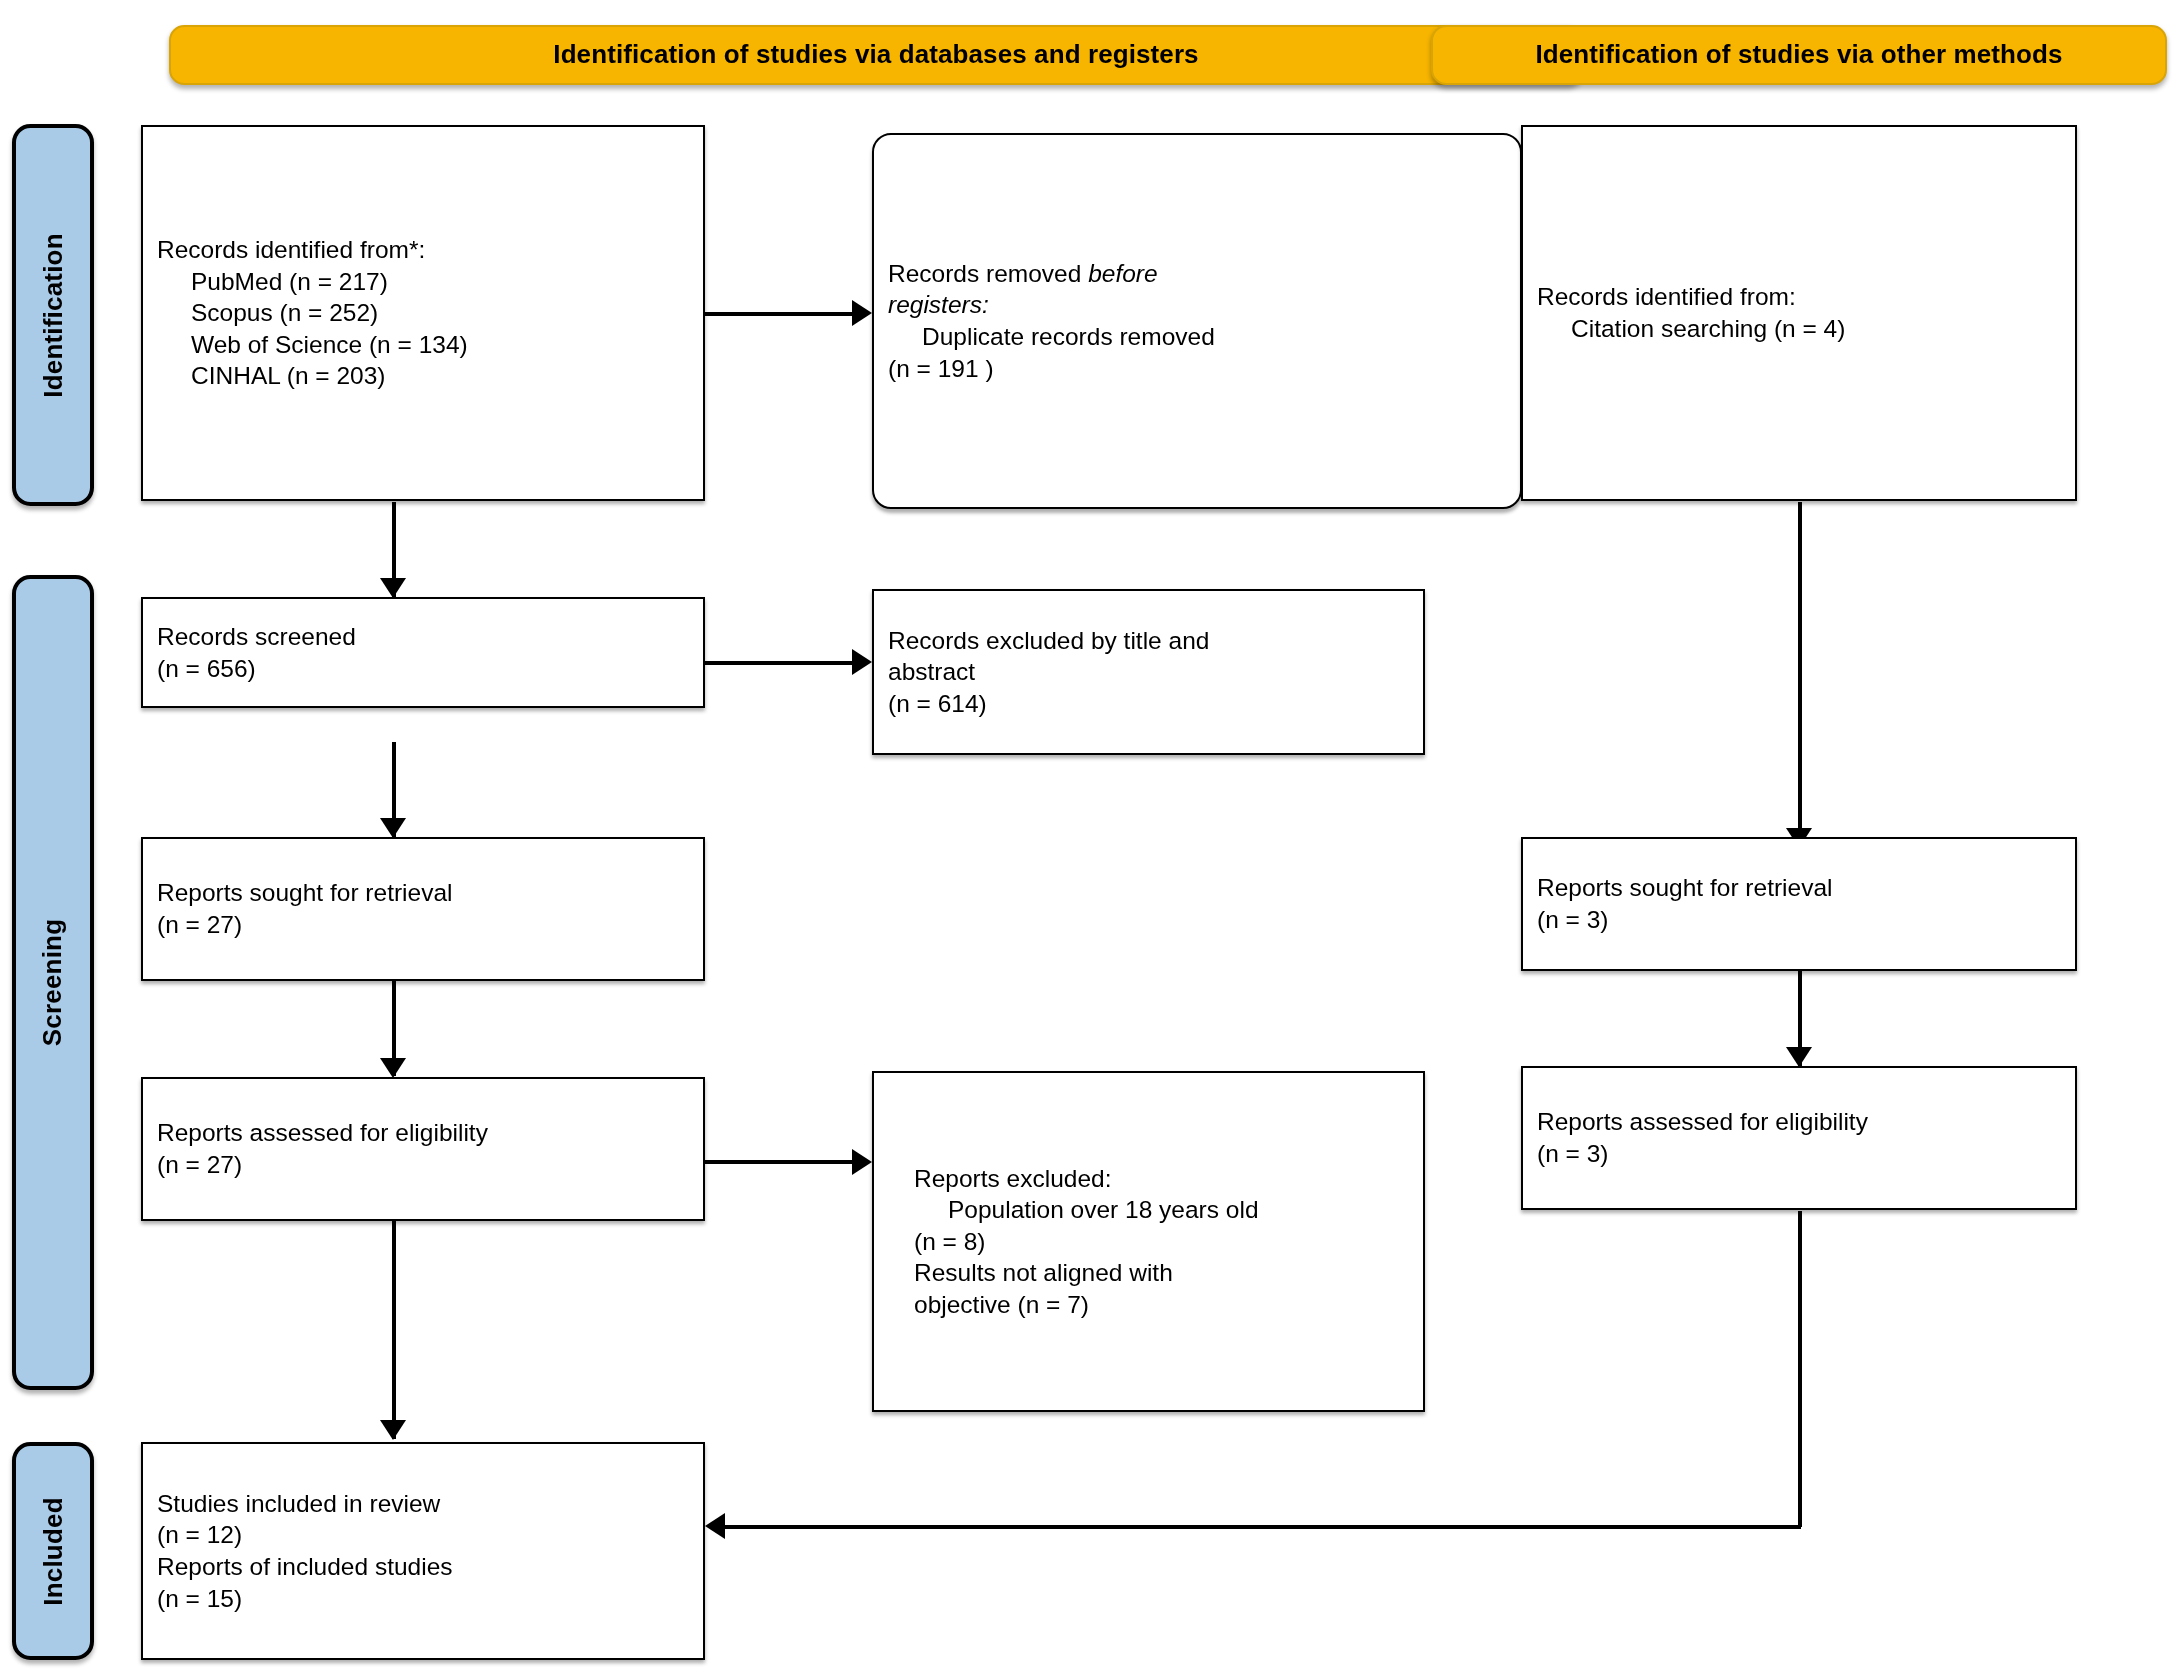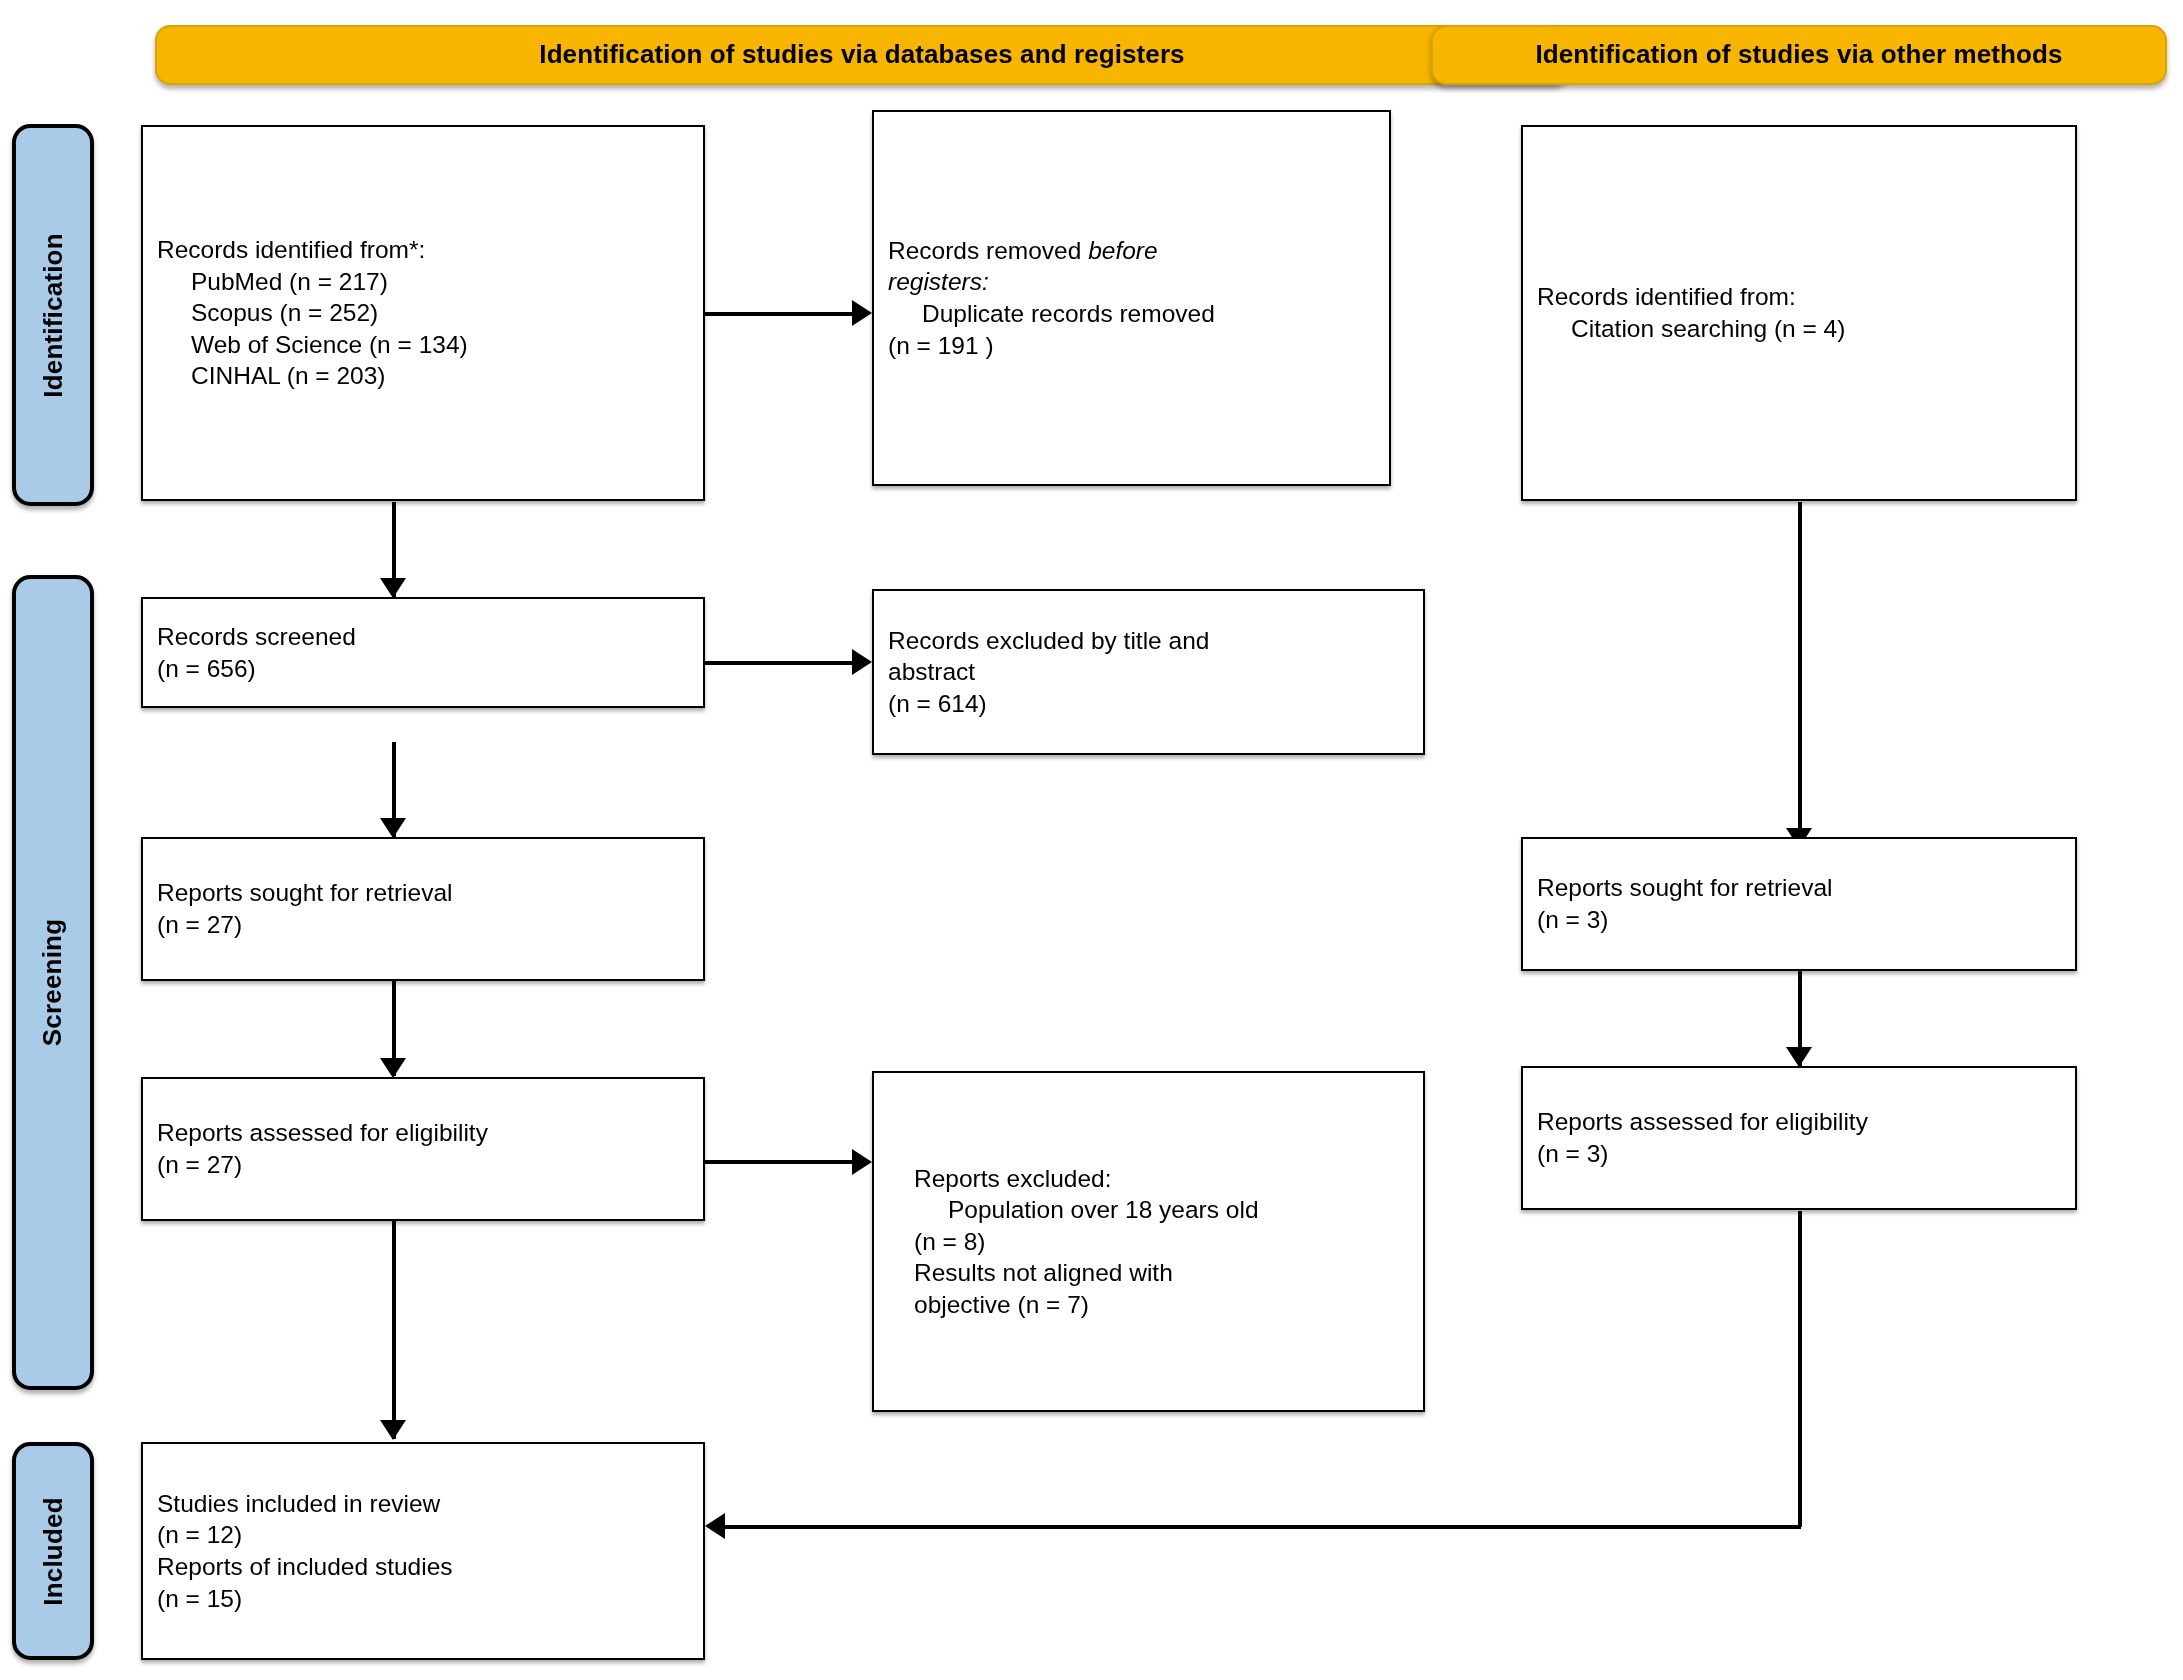--- a/index.html
+++ b/index.html
@@ -111,21 +111,21 @@
     border-top: 13.6px solid transparent;
     border-bottom: 13.6px solid transparent;
     border-right: 20px solid #000000;
   }
 </style>
 </head>
 <body>
 
 <div id="stage">
 
-  <div class="phase-banner" style="left:155px; top:24.5px; width:1414px; height:60px;">
+  <div class="phase-banner" style="left:169px; top:24.5px; width:1414px; height:60px;">
     <span>Identification of studies via databases and registers</span>
   </div>
 
   <div class="phase-banner" style="left:1431px; top:24.5px; width:736px; height:60px;">
     <span>Identification of studies via other methods</span>
   </div>
 
   <div class="stage-bar" style="left:12px; top:124px; width:82px; height:382px;">
     <span>Identification</span>
   </div>
@@ -139,21 +139,21 @@
   </div>
 
   <div class="flow-box" style="left:141px; top:125px; width:564px; height:376px;">
     <div class="line">Records identified from*:</div>
     <div class="line indent">PubMed (n = 217)</div>
     <div class="line indent">Scopus (n = 252)</div>
     <div class="line indent">Web of Science (n = 134)</div>
     <div class="line indent">CINHAL (n = 203)</div>
   </div>
 
-  <div class="flow-box" style="left:872px; top:110px; width:519px; height:376px;">
+  <div class="flow-box" style="left:872px; top:133px; width:650px; height:376px;border-radius:19px;">
     <div class="line"><span>Records removed </span><i>before</i></div>
     <div class="line italic">registers:</div>
     <div class="line indent">Duplicate records removed</div>
     <div class="line">(n = 191 )</div>
   </div>
 
   <div class="flow-box" style="left:1521px; top:125px; width:556px; height:376px;">
     <div class="line">Records identified from:</div>
     <div class="line indent">Citation searching (n = 4)</div>
   </div>

